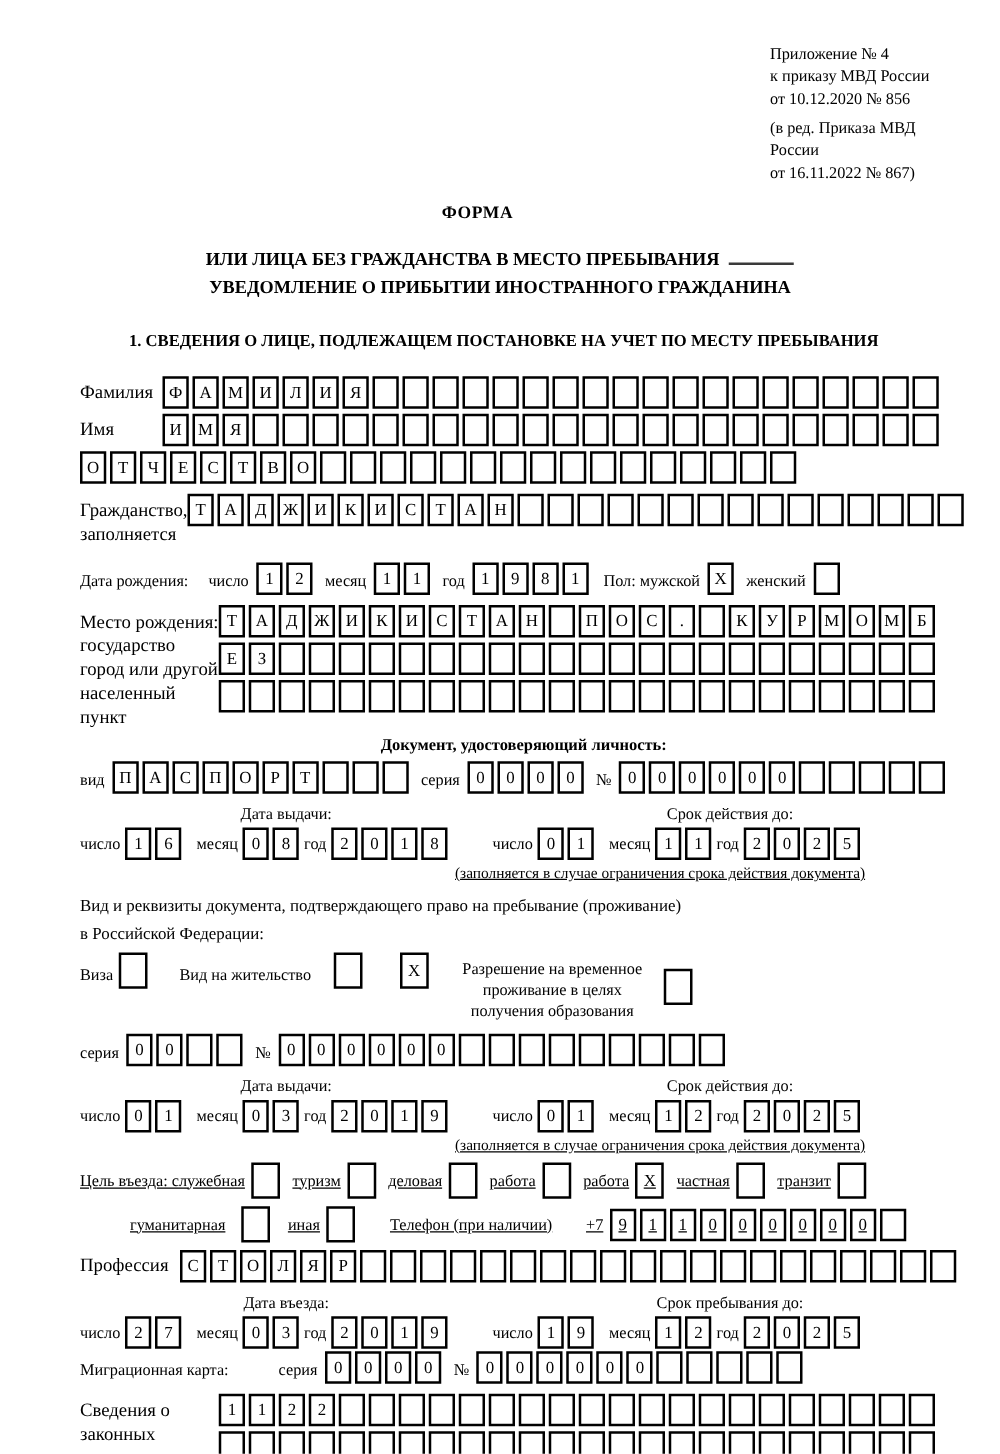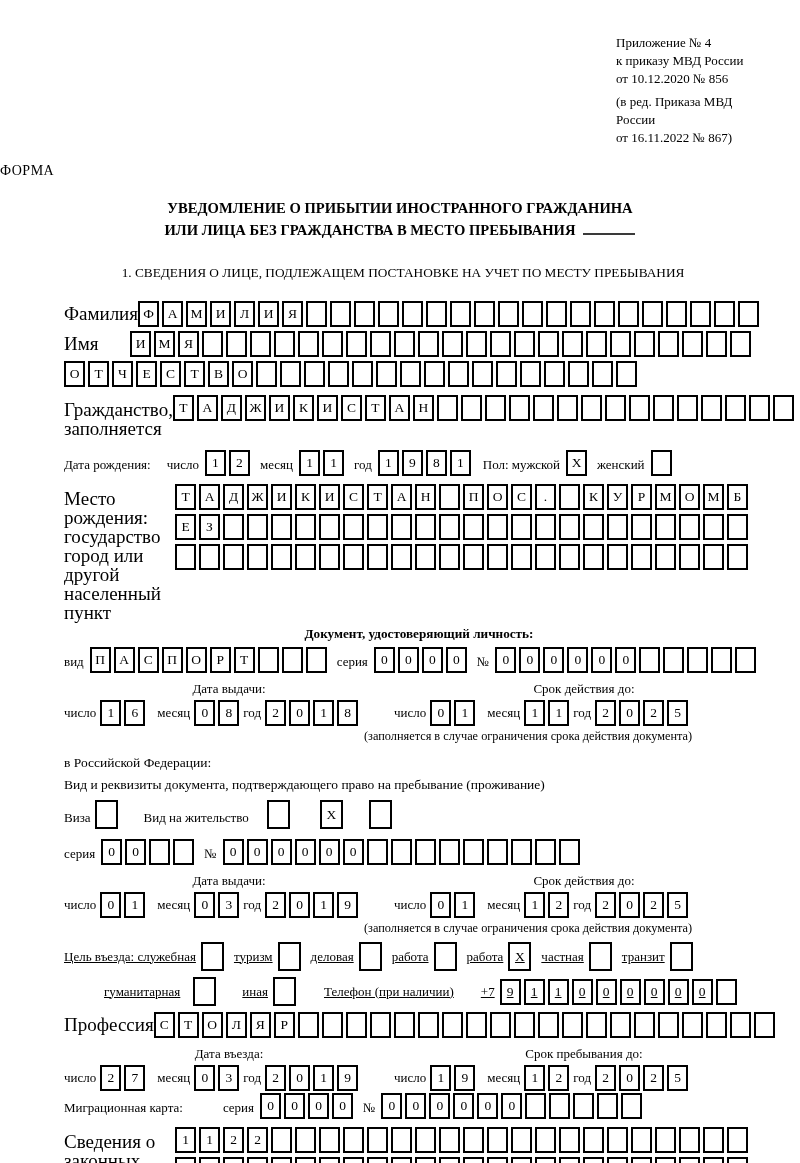--- a/index.html
+++ b/index.html
@@ -5,28 +5,28 @@
   * { margin:0; padding:0; box-sizing:border-box; }
   html,body { background:#fff; }
   body {
     width:800px; height:1163px; overflow:hidden;
     color:#000;
     font-family:"Liberation Serif","DejaVu Serif",serif;
     font-size:13.5px;
   }
   .annex { margin:34px 28px 0 616px; font-size:13px; line-height:18px; }
   .annex .grp2 { margin-top:5px; }
-  .forma { margin:16px 36px 12px 0; text-align:left; font-weight:normal; font-size:14px; letter-spacing:.5px; }
+  .forma { margin:16px 36px 12px 0; text-align:center; font-weight:bold; font-size:14px; letter-spacing:.5px; }
   .title { margin-top:18px; text-align:center; font-weight:bold; font-size:14.6px; line-height:22px; }
   .blank-line { display:inline-block; width:52px; height:3px; border-bottom:2px solid #3a3a3a; margin-left:8px; }
-  .sect { margin:24px 24px 20px 30px; text-align:center; font-weight:normal; font-size:13.3px; }
+  .sect { margin:24px 24px 20px 30px; text-align:center; font-weight:bold; font-size:13.3px; }
 
   .form { padding:0 26px 0 64px; }
   .frow { display:flex; align-items:flex-start; margin-bottom:4px; }
-  .flabel { flex:0 0 66px; padding-top:5px; line-height:16px; font-size:19px; white-space:nowrap; }
+  .flabel { flex:0 0 66px; padding-top:5px; line-height:16px; font-size:15px; white-space:nowrap; }
   .flabel.w110 { flex:0 0 111px; white-space:normal; }
   .flabel.w80 { flex:0 0 80px; }
   .cells { display:inline-flex; gap:3px; flex:none; }
   .cell {
     display:inline-flex; flex:none; align-items:center; justify-content:center;
     width:21px; height:26px; border:2px solid #000; background:#fff;
     font-size:13.5px; line-height:1;
   }
   .cb .cell { width:23px; height:29px; }
   .stack > .cells { display:flex; margin-bottom:4px; }
@@ -34,21 +34,21 @@
   .inline { display:flex; align-items:center; flex-wrap:nowrap; }
   .midlbl { margin:0 6px 0 10px; padding-top:4px; font-size:13px; white-space:nowrap; }
   .midlbl.first { margin-left:0; }
 
   .dates { display:flex; margin:8px 0 6px 0; }
   .dcol.left { flex:0 0 330px; }
   .dcol.right { flex:1; }
   .dhdr { text-align:center; font-size:13px; margin-bottom:3px; }
   .dategrp { display:flex; align-items:center; gap:4px; }
   .dategrp .dlbl { font-size:13px; white-space:nowrap; }
-  .note { font-size:12.3px; margin:3px 0 0 -30px; white-space:nowrap; }
+  .note { font-size:12.3px; margin:3px 0 0 -30px; white-space:nowrap;text-decoration:underline; }
 
   .rtvtext { line-height:22px; margin:8px 0 4px 0; }
   .visa-row { display:flex; align-items:flex-start; margin:4px 0 10px 0; }
   .visa-opt { display:flex; align-items:center; }
   .visa-opt .olbl { padding-top:6px; font-size:13px; }
   .visa-opt .olbl.wrap { text-align:center; line-height:17px; padding-top:4px; }
   .visa-opt .cells { margin-left:8px; }
   .purpose-row { display:flex; align-items:center; margin-bottom:6px; flex-wrap:nowrap;text-decoration:underline; }
   .purpose-row .olbl { font-size:13px; white-space:nowrap; margin:0 5px 0 10px; }
   .purpose-row .olbl.first { margin-left:0; }
@@ -64,22 +64,22 @@
   <div>от 10.12.2020 № 856</div>
   <div class="grp2">
     <div>(в ред. Приказа МВД России</div>
     <div>от 16.11.2022 № 867)</div>
   </div>
 </div>
 
 <div class="forma">ФОРМА</div>
 
 <div class="title">
+  <div><span>ИЛИ ЛИЦА БЕЗ ГРАЖДАНСТВА В МЕСТО ПРЕБЫВАНИЯ</span><span class="blank-line"></span></div>
   <div>УВЕДОМЛЕНИЕ О ПРИБЫТИИ ИНОСТРАННОГО ГРАЖДАНИНА</div>
-  <div><span>ИЛИ ЛИЦА БЕЗ ГРАЖДАНСТВА В МЕСТО ПРЕБЫВАНИЯ</span><span class="blank-line"></span></div>
 </div>
 
 <div class="sect">1. СВЕДЕНИЯ О ЛИЦЕ, ПОДЛЕЖАЩЕМ ПОСТАНОВКЕ НА УЧЕТ ПО МЕСТУ ПРЕБЫВАНИЯ</div>
 
 <div class="form">
 
   <div class="frow">
     <div class="flabel">Фамилия</div>
     <div class="cells">
         <span class="cell">Ф</span>
@@ -406,22 +406,22 @@
             <span class="cell">0</span>
             <span class="cell">2</span>
             <span class="cell">5</span>
           </span>
       </div>
       <div class="note">(заполняется в случае ограничения срока действия документа)</div>
     </div>
   </div>
 
   <div class="rtvtext">
+    <div>Вид и реквизиты документа, подтверждающего право на пребывание (проживание)</div>
     <div>в Российской Федерации:</div>
-    <div>Вид и реквизиты документа, подтверждающего право на пребывание (проживание)</div>
   </div>
 
   <div class="visa-row">
     <div class="visa-opt">
       <span class="olbl">Виза</span>
       <span class="cells cb" style="margin-left:4px">
           <span class="cell"></span>
         </span>
     </div>
     <div class="visa-opt" style="margin-left:26px">
@@ -429,20 +429,21 @@
       <span class="cells cb" style="margin-left:18px">
           <span class="cell"></span>
         </span>
     </div>
     <div class="visa-opt" style="margin-left:22px">
       <span class="cells cb">
           <span class="cell">X</span>
         </span>
     </div>
     <div class="visa-opt" style="margin-left:18px">
+      <span class="olbl wrap" style="width:162px">Разрешение на временное проживание в целях получения образования</span>
       <span class="cells cb">
           <span class="cell"></span>
         </span>
     </div>
   </div>
 
   <div class="inline">
     <span class="midlbl first">серия</span>
     <span class="cells">
         <span class="cell">0</span>
@@ -547,21 +548,21 @@
     <span class="cells cb">
         <span class="cell"></span>
       </span>
   </div>
 
   <div class="purpose-row" style="padding-left:40px">
     <span class="olbl first">гуманитарная</span>
     <span class="cells cb" style="margin-left:8px">
         <span class="cell"></span>
       </span>
-    <span class="olbl" style="margin-left:26px">иная</span>
+    <span class="olbl" style="margin-left:14px">иная</span>
     <span class="cells cb">
         <span class="cell"></span>
       </span>
     <span class="olbl" style="margin-left:28px">Телефон (при наличии)</span>
     <span class="olbl" style="margin-left:22px">+7</span>
     <span class="cells">
         <span class="cell">9</span>
         <span class="cell">1</span>
         <span class="cell">1</span>
         <span class="cell">0</span>

